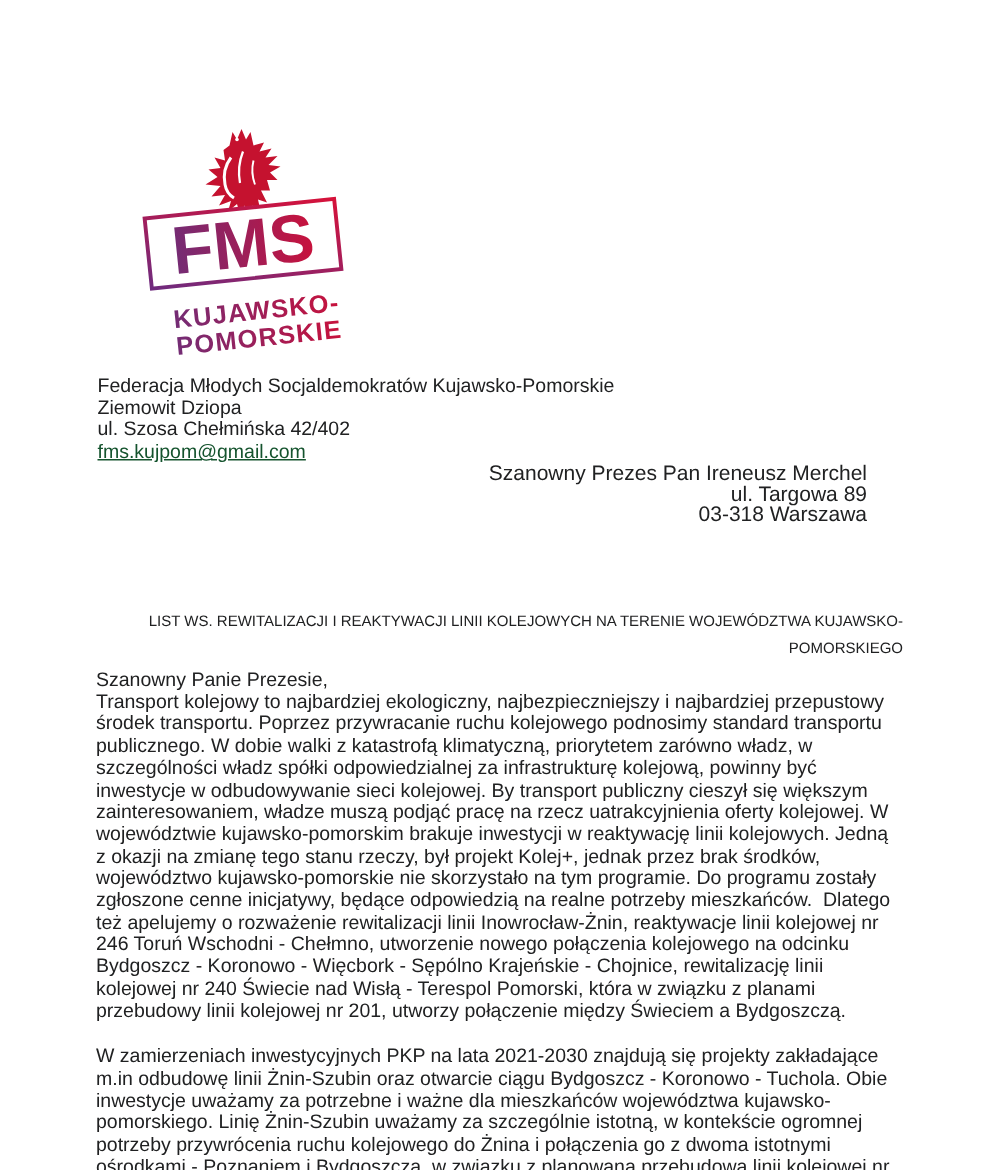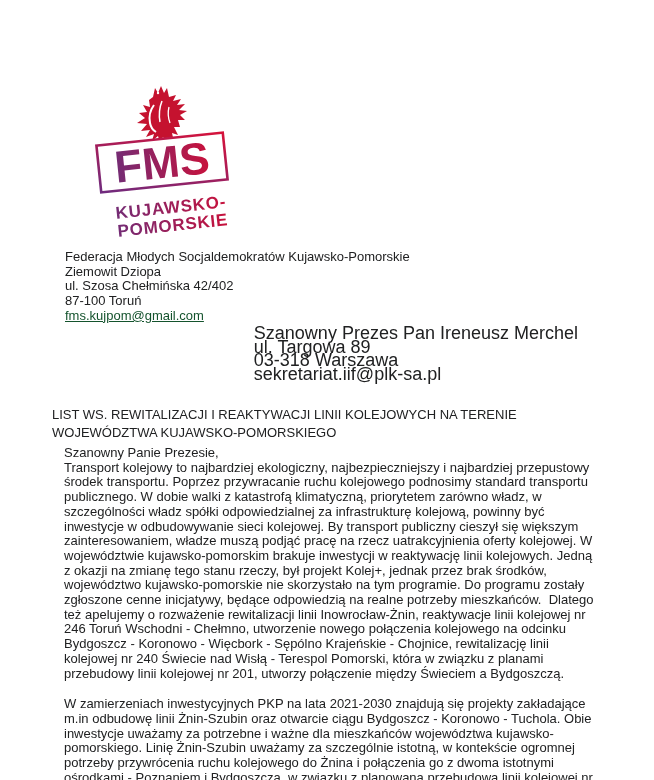--- a/index.html
+++ b/index.html
@@ -14,29 +14,29 @@
   .logo { position:absolute; left:92px; top:84px; width:150px; height:156px; }
   .logo text { font-family:"Liberation Sans", sans-serif; font-weight:bold; }
 
   .sender {
     position:absolute; left:65px; top:250px;
     font-size:13px; line-height:14.7px;
   }
   .sender .email-link { color:#14532d; text-decoration:underline; cursor:pointer; }
 
   .recipient {
-    position:absolute; top:327px; right:76px;
-    text-align:left;
-    font-size:18px; line-height:13.6px;
+    position:absolute; top:309px; right:76px;
+    text-align:right;
+    font-size:14px; line-height:13.6px;
   }
 
   .subject {
     position:absolute; left:52px; top:406px; width:550px;
-    text-align:left;
-    font-size:13px; line-height:18px;
+    text-align:right;
+    font-size:10px; line-height:18px;
   }
 
   .letter-body {
     position:absolute; left:64px; top:446px; width:531px;
     font-size:13px; line-height:14.7px;
   }
   .para { white-space:pre-wrap; }
   .para-2 { margin-top:16px; }
 </style>
 </head>
@@ -77,29 +77,27 @@
         <text x="24" y="130" font-size="17" letter-spacing="0.8" fill="url(#fmsGrad)">KUJAWSKO-</text>
         <text x="24" y="148" font-size="17" letter-spacing="0.8" fill="url(#fmsGrad)">POMORSKIE</text>
       </g>
     </svg>
   </div>
 
   <div class="sender">
     <div>Federacja Młodych Socjaldemokratów Kujawsko-Pomorskie</div>
     <div>Ziemowit Dziopa</div>
     <div>ul. Szosa Chełmińska 42/402</div>
-    <div>87-100 Toruń</div>
     <div><a class="email-link">fms.kujpom@gmail.com</a></div>
   </div>
 
   <div class="recipient">
     <div>Szanowny Prezes Pan Ireneusz Merchel</div>
     <div>ul. Targowa 89</div>
     <div>03-318 Warszawa</div>
-    <div>sekretariat.iif@plk-sa.pl</div>
   </div>
 
   <div class="subject">LIST WS. REWITALIZACJI I REAKTYWACJI LINII KOLEJOWYCH NA TERENIE WOJEWÓDZTWA KUJAWSKO-POMORSKIEGO</div>
 
   <div class="letter-body">
     <div>Szanowny Panie Prezesie,</div>
     <div class="para">Transport kolejowy to najbardziej ekologiczny, najbezpieczniejszy i najbardziej przepustowy środek transportu. Poprzez przywracanie ruchu kolejowego podnosimy standard transportu publicznego. W dobie walki z katastrofą klimatyczną, priorytetem zarówno władz, w szczególności władz spółki odpowiedzialnej za infrastrukturę kolejową, powinny być inwestycje w odbudowywanie sieci kolejowej. By transport publiczny cieszył się większym zainteresowaniem, władze muszą podjąć pracę na rzecz uatrakcyjnienia oferty kolejowej. W województwie kujawsko-pomorskim brakuje inwestycji w reaktywację linii kolejowych. Jedną z okazji na zmianę tego stanu rzeczy, był projekt Kolej+, jednak przez brak środków, województwo kujawsko-pomorskie nie skorzystało na tym programie. Do programu zostały zgłoszone cenne inicjatywy, będące odpowiedzią na realne potrzeby mieszkańców.  Dlatego też apelujemy o rozważenie rewitalizacji linii Inowrocław-Żnin, reaktywacje linii kolejowej nr 246 Toruń Wschodni - Chełmno, utworzenie nowego połączenia kolejowego na odcinku Bydgoszcz - Koronowo - Więcbork - Sępólno Krajeńskie - Chojnice, rewitalizację linii kolejowej nr 240 Świecie nad Wisłą - Terespol Pomorski, która w związku z planami przebudowy linii kolejowej nr 201, utworzy połączenie między Świeciem a Bydgoszczą.</div>
     <div class="para para-2">W zamierzeniach inwestycyjnych PKP na lata 2021-2030 znajdują się projekty zakładające m.in odbudowę linii Żnin-Szubin oraz otwarcie ciągu Bydgoszcz - Koronowo - Tuchola. Obie inwestycje uważamy za potrzebne i ważne dla mieszkańców województwa kujawsko-pomorskiego. Linię Żnin-Szubin uważamy za szczególnie istotną, w kontekście ogromnej potrzeby przywrócenia ruchu kolejowego do Żnina i połączenia go z dwoma istotnymi ośrodkami - Poznaniem i Bydgoszczą, w związku z planowaną przebudową linii kolejowej nr 356. Plany te uwzględnione są także w projekcie Regionalnego Planu Transportowego województwa Kujawsko-Pomorskiego.</div>
   </div>
 

